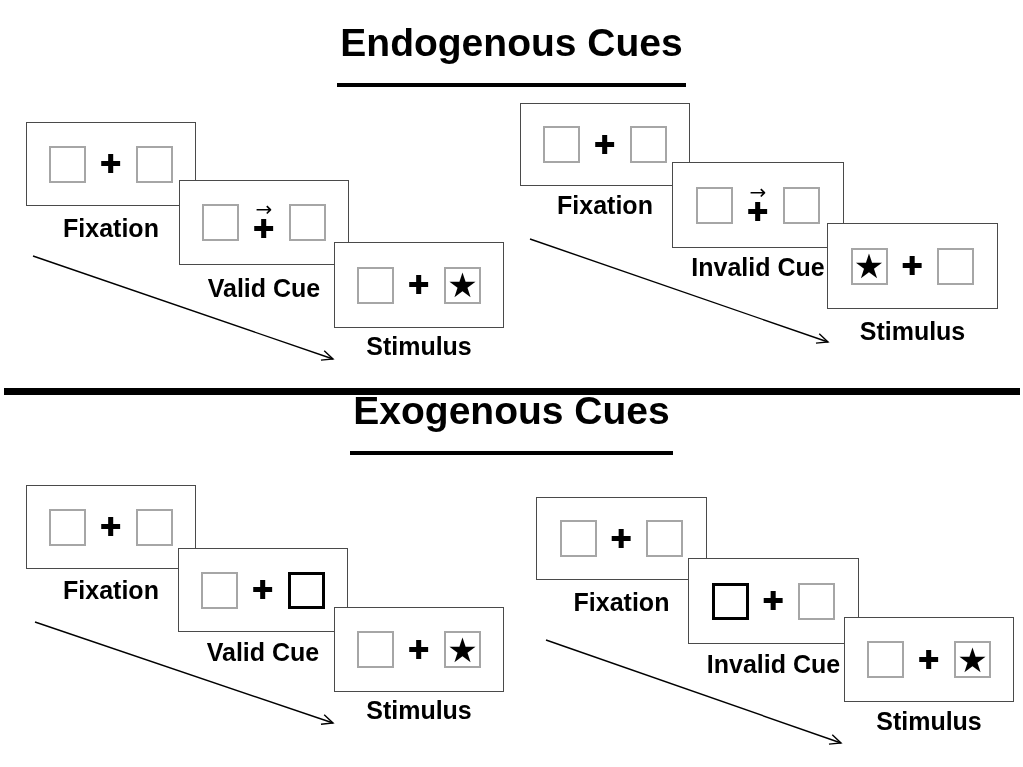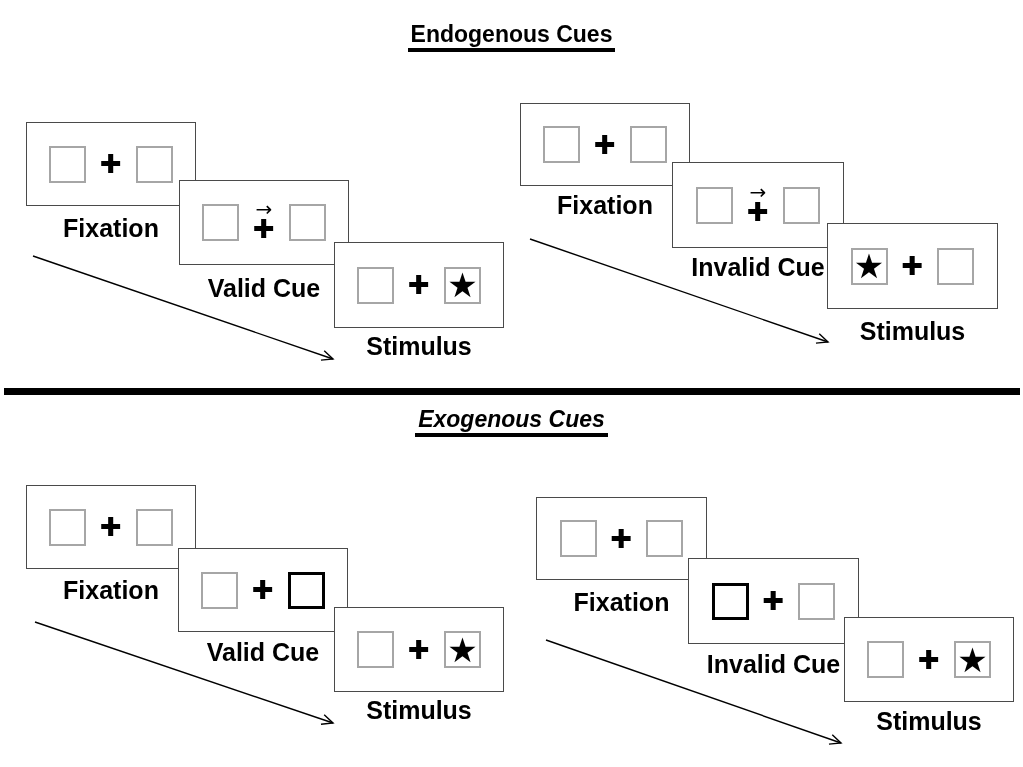--- a/index.html
+++ b/index.html
@@ -1,20 +1,20 @@
 <!DOCTYPE html>
 <html><head>
 <meta charset="utf-8">
 <style>
   html,body{margin:0;padding:0;background:#fff;}
   #slide{position:relative;width:1023px;height:767px;background:#ffffff;overflow:hidden;
          font-family:"Liberation Sans",sans-serif;color:#000;}
   .title{position:absolute;left:0;width:100%;text-align:center;z-index:6;}
-  .title span{display:inline-block;font-weight:bold;font-size:23px;line-height:1.15;
-              border-bottom:4px solid #000;padding:0 3px 1px 3px;}
+  .title span{display:inline-block;font-weight:bold;font-size:39px;line-height:1.15;
+              border-bottom:4px solid #000;padding:0 3px 17px 3px;}
   .panel{position:absolute;background:#fff;border:1.5px solid #4a4a4a;box-sizing:border-box;
          display:flex;align-items:center;justify-content:center;gap:14px;}
   .sq{box-sizing:border-box;width:37px;height:37px;background:#fff;border:2px solid #a6a6a6;
       display:flex;align-items:center;justify-content:center;flex:0 0 auto;}
   .sq.thick{border:3.5px solid #000;}
   .plus{font-family:"DejaVu Sans",sans-serif;font-size:26px;line-height:26px;color:#000;}
   .ccol{display:flex;flex-direction:column;align-items:center;}
   .cue-arrow{font-family:"DejaVu Sans",sans-serif;font-size:20px;line-height:13px;color:#000;}
   .star{font-family:"DejaVu Sans",sans-serif;font-size:34px;line-height:34px;color:#000;}
   .lbl{position:absolute;text-align:center;font-weight:bold;font-size:25px;line-height:21px;
@@ -24,21 +24,21 @@
   .z2{z-index:2}.z3{z-index:3}.z4{z-index:4}
 </style>
 </head>
 <body>
 
 <div id="slide">
 
   <div class="title" style="top:21px;">
     <span>Endogenous Cues</span>
   </div>
-  <div class="title" style="top:406px;font-style:italic;">
+  <div class="title" style="top:389px;">
     <span>Exogenous Cues</span>
   </div>
 
   <div class="divider"></div>
 
   <svg class="arrows" width="1023" height="767" viewBox="0 0 1023 767">
     <defs>
       <marker id="ah" markerUnits="userSpaceOnUse" markerWidth="16" markerHeight="14" refX="12" refY="6" orient="auto">
         <path d="M1,1 L12,6 L1,11" fill="none" stroke="#000" stroke-width="1.4"></path>
       </marker>

